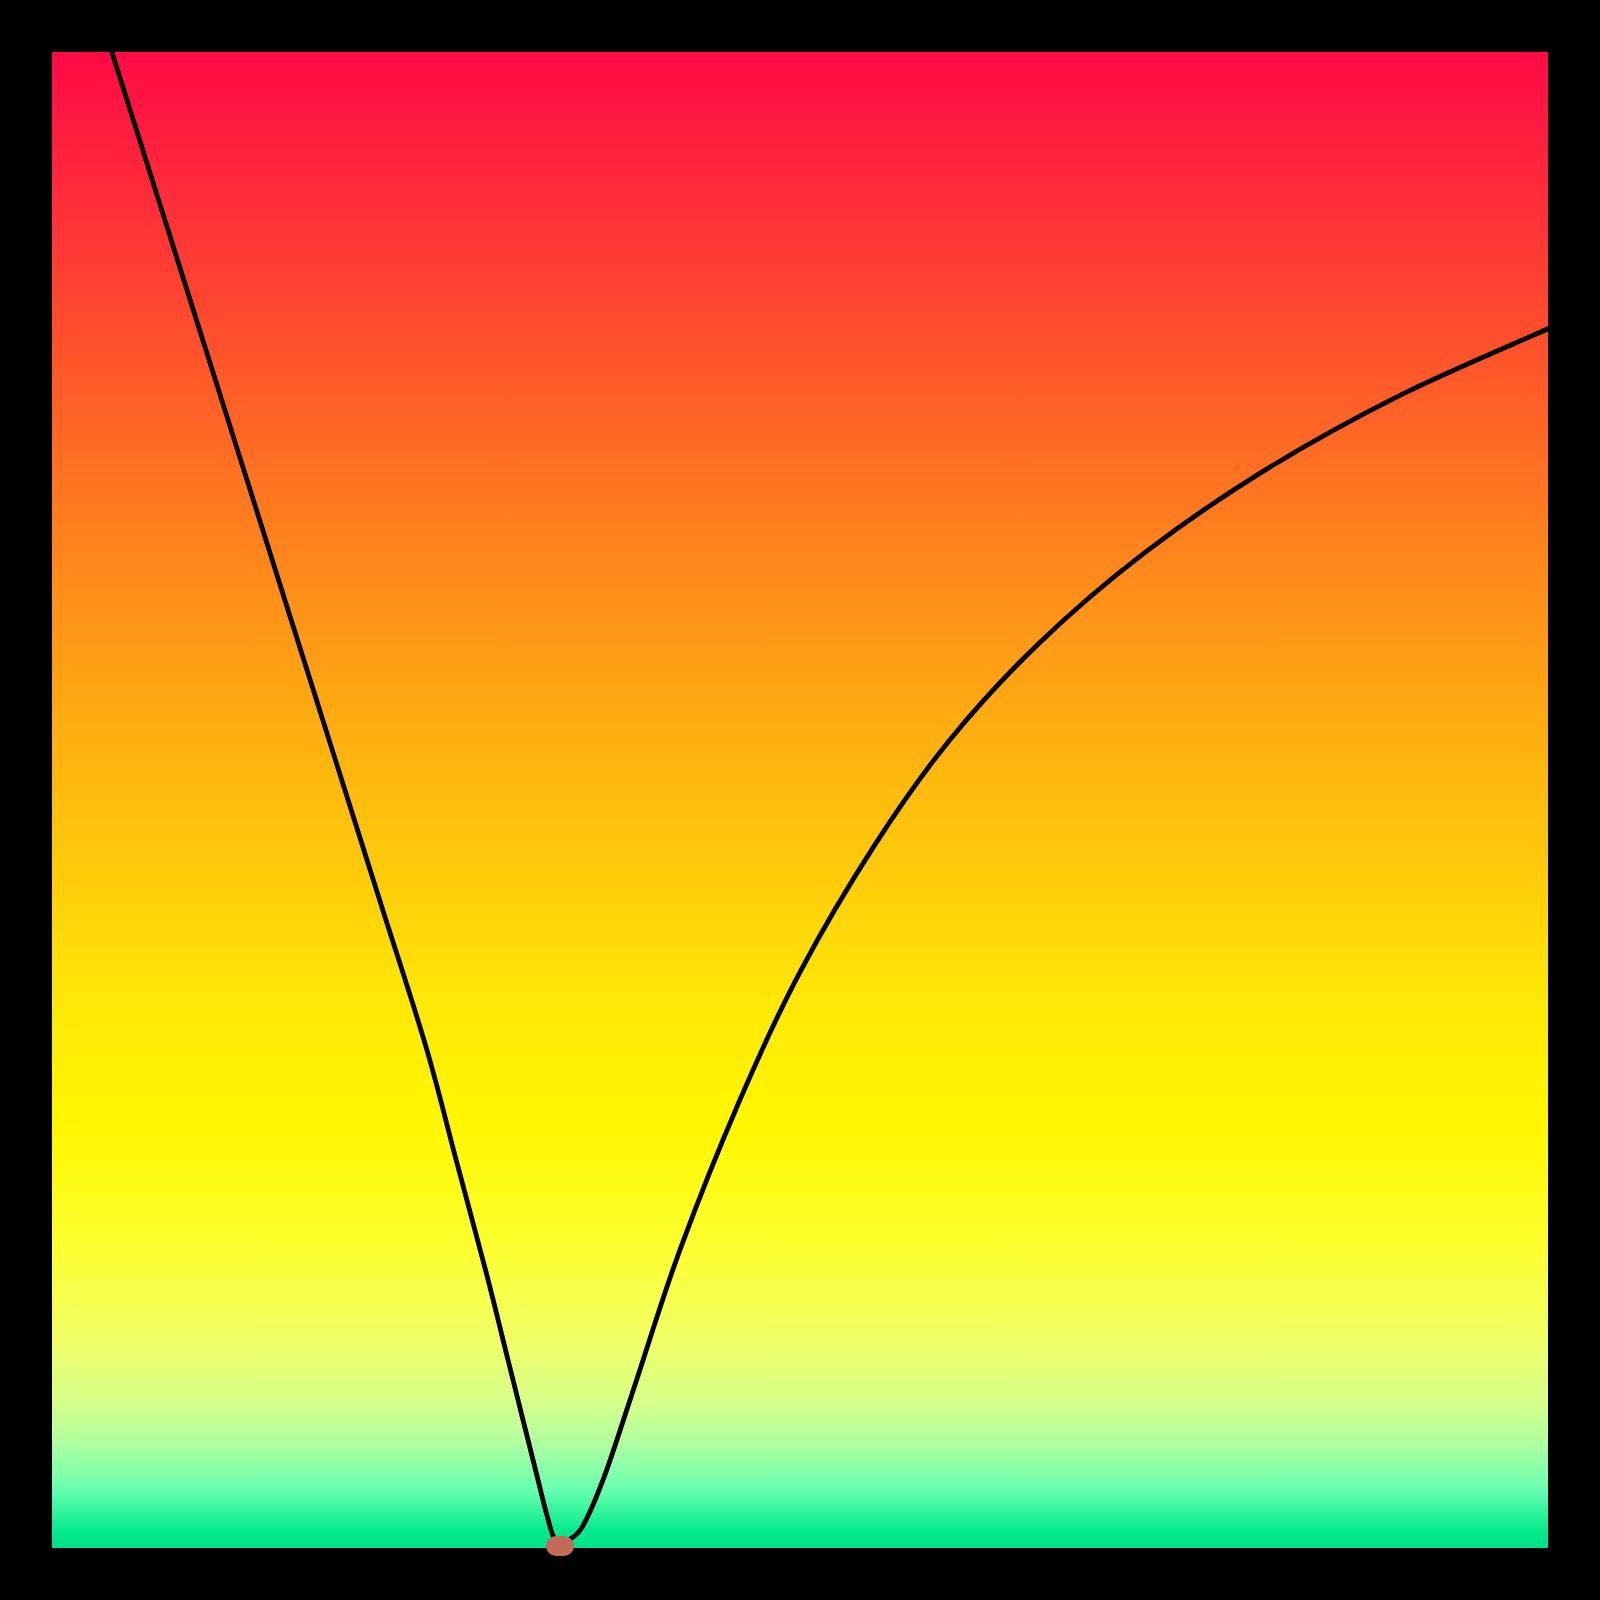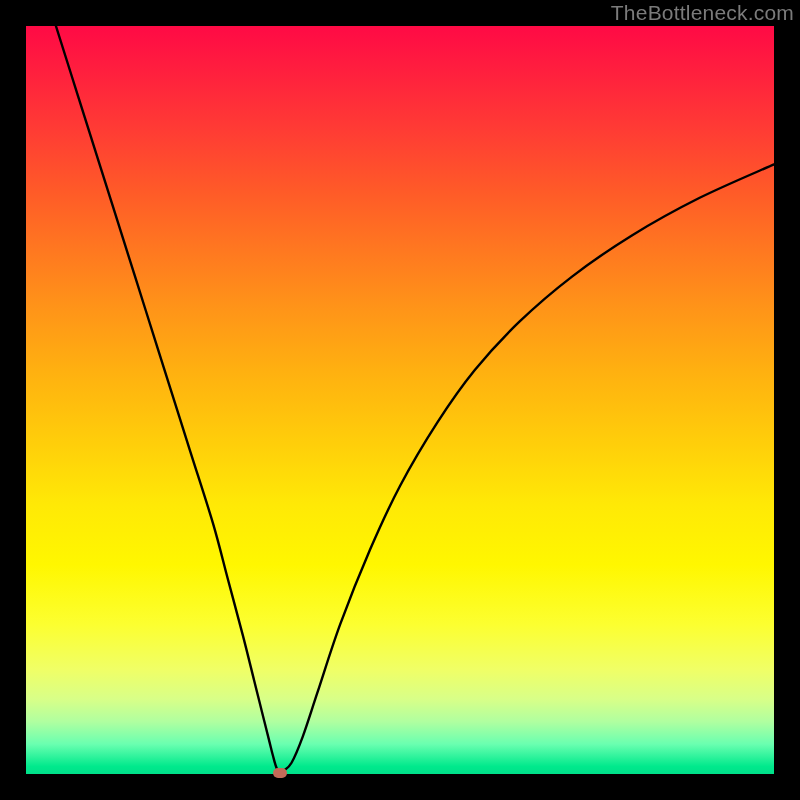--- a/index.html
+++ b/index.html
@@ -56,20 +56,19 @@
     height: 10px;
     border-radius: 5px;
     background: #c36a58;
     transform: translate(-50%, -50%);
   }
 </style>
 </head>
 <body>
 
 <div class="stage">
-  <div class="watermark">TheBottleneck.com</div>
   <div class="plot-area">
     <svg class="curve-svg" viewBox="0 0 748 748" preserveAspectRatio="none">
       <path id="curve-path" fill="none" stroke="#000000" stroke-width="2.4" stroke-linejoin="round" stroke-linecap="round" d="M 29.92 0.00 C 33.66 11.84, 44.88 47.37, 52.36 71.06 C 59.84 94.75, 67.32 118.43, 74.80 142.12 C 82.28 165.81, 89.76 189.49, 97.24 213.18 C 104.72 236.87, 112.20 260.55, 119.68 284.24 C 127.16 307.93, 134.64 331.61, 142.12 355.30 C 149.60 378.99, 157.08 402.67, 164.56 426.36 C 172.04 450.05, 180.77 476.23, 187.00 497.42 C 193.23 518.61, 196.97 534.82, 201.96 553.52 C 206.95 572.22, 212.56 592.79, 216.92 609.62 C 221.28 626.45, 225.02 642.03, 228.14 654.50 C 231.26 666.97, 233.13 674.45, 235.62 684.42 C 238.11 694.39, 241.23 706.86, 243.10 714.34 C 244.97 721.82, 245.59 724.69, 246.84 729.30 C 248.09 733.91, 249.33 739.15, 250.58 742.02 C 251.83 744.88, 253.07 746.13, 254.32 746.50 C 255.57 746.88, 256.19 745.88, 258.06 744.26 C 259.93 742.64, 262.42 742.39, 265.54 736.78 C 268.66 731.17, 272.40 722.44, 276.76 710.60 C 281.12 698.76, 285.49 684.42, 291.72 665.72 C 297.95 647.02, 305.43 622.09, 314.16 598.40 C 322.89 574.71, 334.11 546.66, 344.08 523.60 C 354.05 500.54, 362.78 481.21, 374.00 460.02 C 385.22 438.83, 398.93 415.76, 411.40 396.44 C 423.87 377.12, 435.09 360.91, 448.80 344.08 C 462.51 327.25, 477.47 311.04, 493.68 295.46 C 509.89 279.88, 527.34 264.92, 546.04 250.58 C 564.74 236.24, 584.69 222.53, 605.88 209.44 C 627.07 196.35, 649.51 183.88, 673.20 172.04 C 696.89 160.20, 735.53 143.99, 748.00 138.38"></path>
     </svg>
     <div id="marker" class="marker" style="left: 254.32px; top: 746.504px; background: rgb(195, 106, 88);"></div>
   </div>
 </div>
 
 </body></html>

